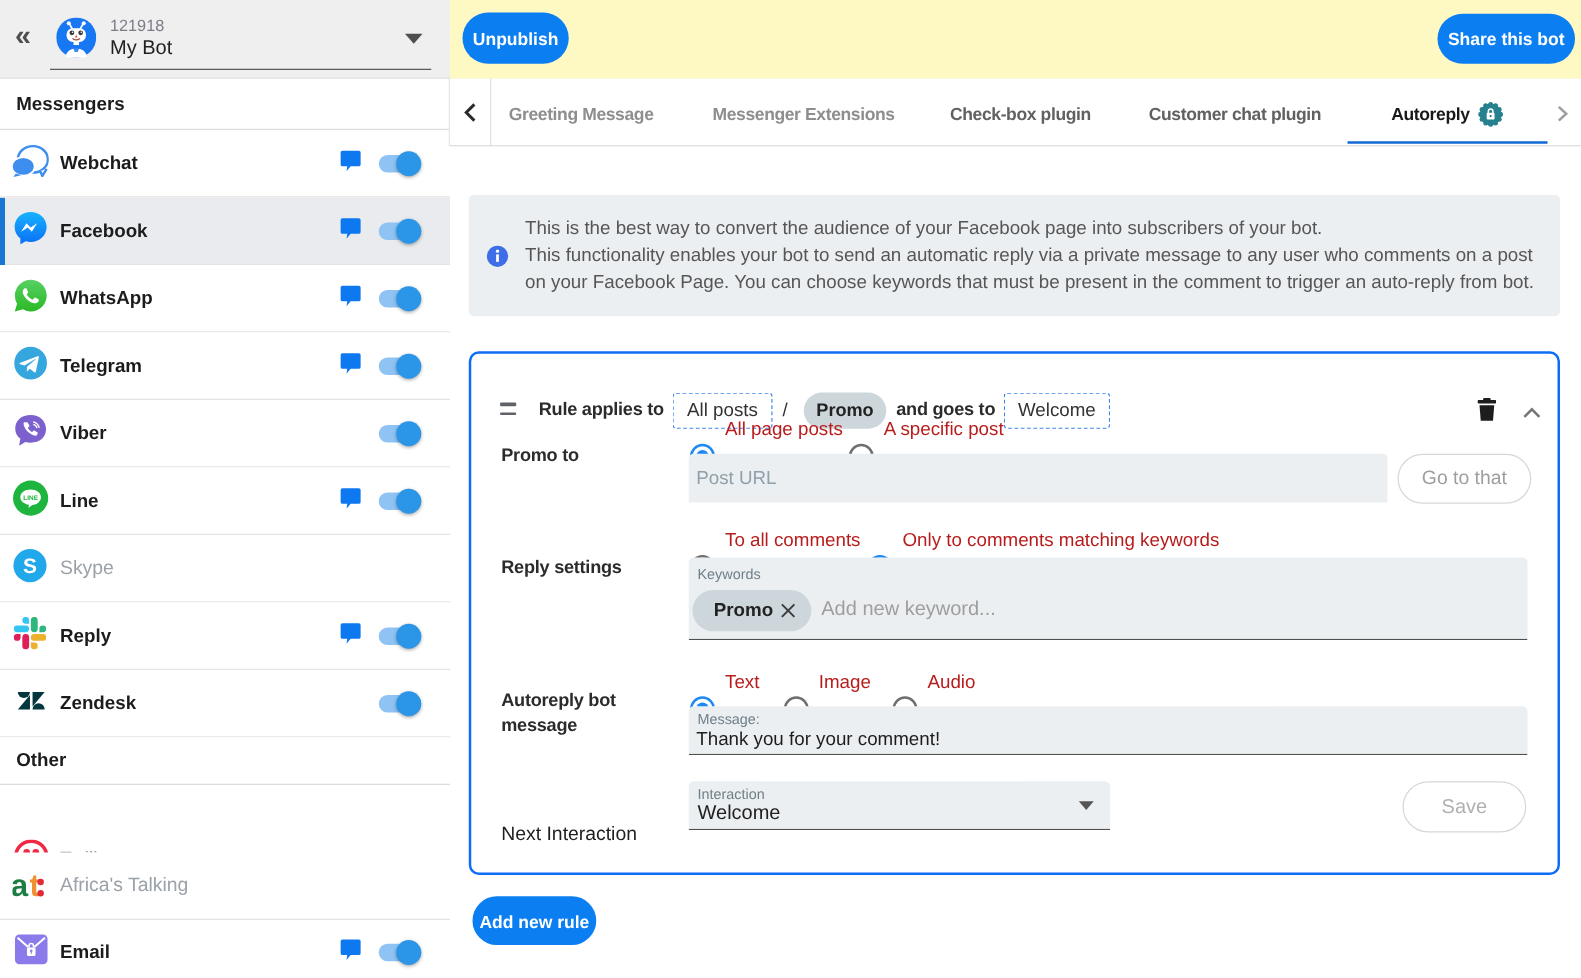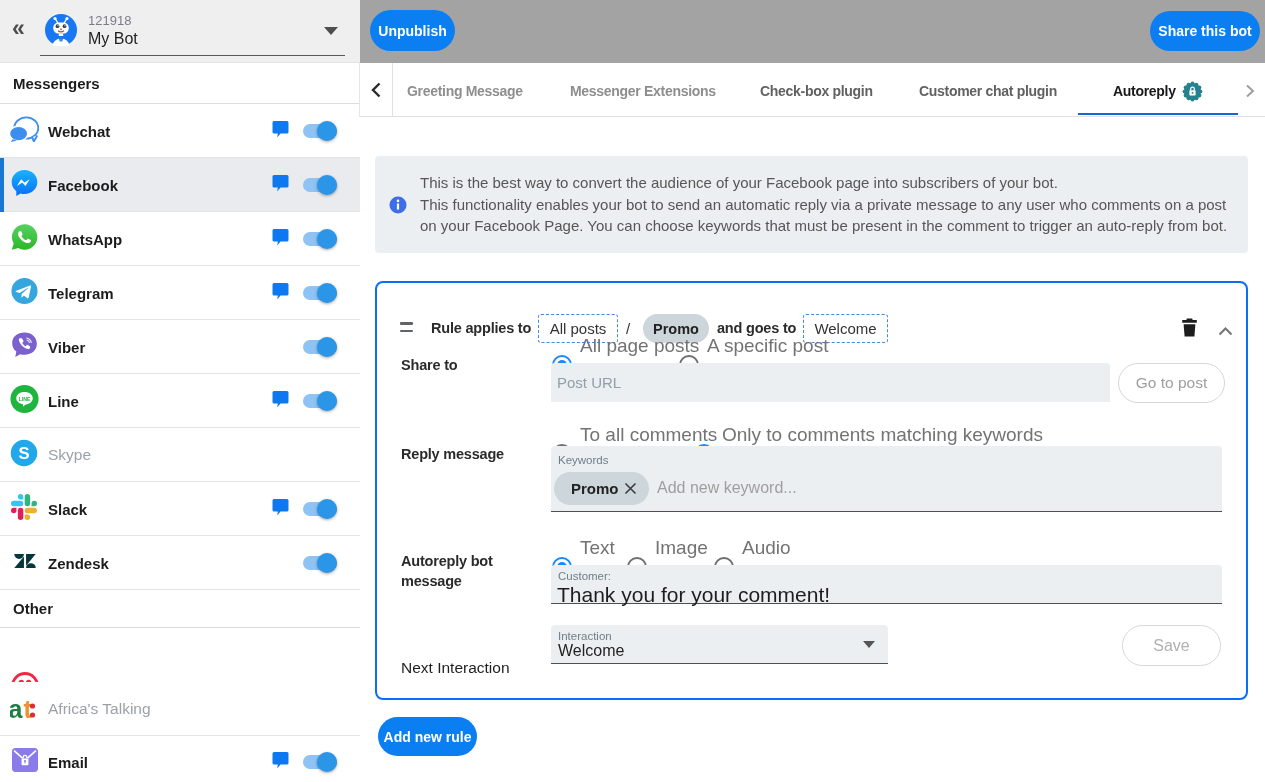--- a/index.html
+++ b/index.html
@@ -22,21 +22,21 @@
 .row .lbl { position:absolute; left:48px; top:50%; transform:translateY(-50%); font-size:15px; font-weight:bold; color:#1c1c1c; }
 .row .lbl.dis { color:#9aa1a8; font-weight:normal; font-size:15.5px;}
 .row .bub { position:absolute; left:272px; top:50%; transform:translateY(-50%); }
 .row .tog { position:absolute; left:303px; top:50%; margin-top:-10px; width:34px; height:20px; }
 .tog .track { position:absolute; left:0; top:3px; width:34px; height:14px; border-radius:7px; background:#8ec3f3; }
 .tog .thumb { position:absolute; left:14px; top:0; width:20px; height:20px; border-radius:50%; background:#2b95e8; box-shadow:0 1px 3px rgba(0,0,0,.35); }
 #row-fb { background:#e9ebee; }
 #fb-bar { position:absolute; left:0; top:0; width:4px; height:54px; background:#1976d2; }
 
 
-#topbar { position:absolute; left:360px; top:0; width:905px; height:63px; background:#a3a3a3; }
+#topbar { position:absolute; left:360px; top:0; width:905px; height:63px; background:#fef9c3; }
 .bluebtn { position:absolute; background:#0b7ff2; color:#fff; font-weight:bold; font-size:14px; border-radius:21px; display:flex; align-items:center; justify-content:center; }
 #unpub { left:10px; top:10px; width:85px; height:41px; }
 #share { left:790px; top:11px; width:110px; height:40px; }
 
 
 #tabs { position:absolute; left:360px; top:63px; width:905px; height:54px; background:#fff; border-bottom:1px solid #e0e0e0; box-shadow:-1px 0 0 #e6e6e6; }
 #tab-left { position:absolute; left:0; top:0; width:33px; height:53px; border-right:1px solid #e0e0e0; }
 .tabtxt { position:absolute; top:20px; font-size:14px; font-weight:bold; letter-spacing:-0.3px; white-space:nowrap; }
 #underline { position:absolute; left:718px; top:50px; width:160px; height:2px; background:#1269d3; }
 .chev { stroke:#2a2a2a; stroke-width:2.4; fill:none; }
@@ -46,21 +46,21 @@
 #infoicon { position:absolute; left:14px; top:40px; }
 #infotext { position:absolute; left:45px; top:16px; font-size:15px; line-height:21.6px; color:#565656; }
 
 #card { position:absolute; left:375px; top:281px; width:873px; height:419px; border:2px solid #0d6ef5; border-radius:8px; background:#fff; }
 #card .in { position:absolute;margin-top:22px; }
 .blabel { font-size:14.5px; font-weight:bold; letter-spacing:-0.2px; color:#2b2b2b; }
 .dashed { border:1px dashed #3f87e8; border-radius:3px; font-size:15px; color:#333; display:flex; align-items:center; justify-content:center; }
 .radio { width:20px; height:20px; border-radius:50%; border:2px solid #6f6f6f; position:absolute; }
 .radio.on { border-color:#1e88f5; }
 .radio.on:after { content:""; position:absolute; left:3px; top:3px; width:10px; height:10px; border-radius:50%; background:#1e88f5; }
-.rlbl { position:absolute; font-size:19px; color:#737373; }
+.rlbl { position:absolute; font-size:15px; color:#b91c1c; }
 .field { position:absolute; background:#eceff1; border-radius:4px 4px 0 0; }
 .flabel { position:absolute; left:7px; top:5px; font-size:11.5px; color:#6e7f88; }
 .outbtn { position:absolute; border:1px solid #d7d7d7; border-radius:21px; color:#9e9e9e; font-size:15.5px; display:flex; align-items:center; justify-content:center; background:#fff; }
 
 #addrule { left:378px; top:717px; width:99px; height:39px; border-radius:20px; }
 </style>
 </head>
 <body>
 
 <div id="sidebar">
@@ -196,21 +196,21 @@
     </svg></span>
     <span class="lbl dis">Skype</span>
   </div>
   <div class="row" style="top:482px;" id="row-sl">
     <span class="icon"><svg width="26" height="26" viewBox="0 0 24 24">
       <path fill="#E01E5A" d="M5.042 15.165a2.528 2.528 0 0 1-2.52 2.523A2.528 2.528 0 0 1 0 15.165a2.527 2.527 0 0 1 2.522-2.52h2.52v2.52zm1.271 0a2.527 2.527 0 0 1 2.521-2.52 2.527 2.527 0 0 1 2.521 2.52v6.313A2.528 2.528 0 0 1 8.834 24a2.528 2.528 0 0 1-2.521-2.522v-6.313z"></path>
       <path fill="#36C5F0" d="M8.834 5.042a2.528 2.528 0 0 1-2.521-2.52A2.528 2.528 0 0 1 8.834 0a2.528 2.528 0 0 1 2.521 2.522v2.52H8.834zm0 1.271a2.528 2.528 0 0 1 2.521 2.521 2.528 2.528 0 0 1-2.521 2.521H2.522A2.528 2.528 0 0 1 0 8.834a2.528 2.528 0 0 1 2.522-2.521h6.312z"></path>
       <path fill="#2EB67D" d="M18.956 8.834a2.528 2.528 0 0 1 2.522-2.521A2.528 2.528 0 0 1 24 8.834a2.528 2.528 0 0 1-2.522 2.521h-2.522V8.834zm-1.27 0a2.528 2.528 0 0 1-2.523 2.521 2.527 2.527 0 0 1-2.52-2.521V2.522A2.527 2.527 0 0 1 15.163 0a2.528 2.528 0 0 1 2.523 2.522v6.312z"></path>
       <path fill="#ECB22E" d="M15.165 18.956a2.528 2.528 0 0 1 2.523 2.522A2.528 2.528 0 0 1 15.165 24a2.527 2.527 0 0 1-2.52-2.522v-2.522h2.52zm0-1.27a2.527 2.527 0 0 1-2.52-2.523 2.526 2.526 0 0 1 2.52-2.52h6.313A2.527 2.527 0 0 1 24 15.163a2.528 2.528 0 0 1-2.522 2.523h-6.313z"></path>
     </svg></span>
-    <span class="lbl">Slack</span>
+    <span class="lbl">Reply</span>
     <span class="bub"><svg width="17" height="17" viewBox="0 0 17 17">
           <path d="M2 0.5 h13 a1.5 1.5 0 0 1 1.5 1.5 v9.5 a1.5 1.5 0 0 1-1.5 1.5 h-6.5 l-3.3 4 0.6-4 h-3.8 a1.5 1.5 0 0 1-1.5-1.5 v-9.5 A1.5 1.5 0 0 1 2 0.5z" fill="#0d78f0"></path>
         </svg></span>
     <span class="tog">
         <span class="track"></span>
         <span class="thumb"></span>
       </span>
   </div>
   <div class="row" style="top:536px;padding-left:20px;" id="row-zd">
     <span class="icon"><svg width="28" height="28" viewBox="0 0 24 24" fill="#03363d">
@@ -332,32 +332,32 @@
   <div class="in dashed" style="left:426px; top:9px; width:85px; height:29px;">Welcome</div>
   <div class="in" style="left:804px; top:13px;"><svg width="17" height="19" viewBox="0 0 17 19">
     <rect x="5.5" y="0.4" width="6" height="2.4" rx="0.8" fill="#1d1d1d"></rect>
     <rect x="1.2" y="2" width="14.6" height="2.7" rx="0.5" fill="#1d1d1d"></rect>
     <path d="M2.6 6.2 h11.8 l-1 12.4 h-9.8 z" fill="#1d1d1d"></path>
   </svg></div>
   <div class="in" style="left:841px; top:17px;"><svg width="15" height="10" viewBox="0 0 15 10">
         <path d="M1.5 8.5 L7.5 2.5 L13.5 8.5" stroke="#757575" stroke-width="2" fill="none"></path>
       </svg></div>
 
-  <div class="in blabel" style="left:24px; top:52px;">Share to</div>
+  <div class="in blabel" style="left:24px; top:52px;">Promo to</div>
   <div class="radio on in" style="left:175px; top:50px;"></div>
   <div class="rlbl" style="left:203px; top:52px;">All page posts</div>
   <div class="radio in" style="left:302px; top:50px;"></div>
   <div class="rlbl" style="left:330px; top:52px;">A specific post</div>
 
   <div class="field" style="left:174px; top:80px; width:559px; height:39px;">
     <div style="position:absolute; left:6px; top:11px; font-size:15px; color:#8fa0aa;">Post URL</div>
   </div>
-  <div class="outbtn" style="left:741px; top:80px; width:107px; height:40px;">Go to post</div>
-
-  <div class="in blabel" style="left:24px; top:141px;">Reply message</div>
+  <div class="outbtn" style="left:741px; top:80px; width:107px; height:40px;">Go to that</div>
+
+  <div class="in blabel" style="left:24px; top:141px;">Reply settings</div>
   <div class="radio in" style="left:175px; top:139px;"></div>
   <div class="rlbl" style="left:203px; top:141px;">To all comments</div>
   <div class="radio on in" style="left:317px; top:139px;"></div>
   <div class="rlbl" style="left:345px; top:141px;">Only to comments matching keywords</div>
 
   <div class="field" style="left:174px; top:163px; width:671px; height:66px; border-bottom:1px solid #4f4f4f;">
     <div class="flabel" style="top:8px;">Keywords</div>
     <div style="position:absolute; left:3px; top:26px; width:95px; height:33px; background:#ccd6db; border-radius:17px;">
       <span style="position:absolute; left:17px; top:8px; font-size:15px; font-weight:bold; color:#222;">Promo</span>
       <svg style="position:absolute; right:11px; top:9px;" width="15" height="15" viewBox="0 0 15 15">
@@ -369,22 +369,22 @@
 
   <div class="in blabel" style="left:24px; top:246px; line-height:20px;">Autoreply bot<br>message</div>
   <div class="radio on in" style="left:175px; top:252px;"></div>
   <div class="rlbl" style="left:203px; top:254px;">Text</div>
   <div class="radio in" style="left:250px; top:252px;"></div>
   <div class="rlbl" style="left:278px; top:254px;">Image</div>
   <div class="radio in" style="left:337px; top:252px;"></div>
   <div class="rlbl" style="left:365px; top:254px;">Audio</div>
 
   <div class="field" style="left:174px; top:282px; width:671px; height:39px; border-bottom:1px solid #4f4f4f;">
-    <div class="flabel">Customer:</div>
-    <div style="position:absolute; left:6px; top:18px; font-size:21px; color:#1d1d1d;">Thank you for your comment!</div>
+    <div class="flabel">Message:</div>
+    <div style="position:absolute; left:6px; top:18px; font-size:15px; color:#1d1d1d;">Thank you for your comment!</div>
   </div>
 
   <div class="in" style="left:24px; top:354px; font-size:15.5px; color:#1f1f1f;">Next Interaction</div>
   <div class="field" style="left:174px; top:342px; width:337px; height:39px; border-bottom:1px solid #4f4f4f;">
     <div class="flabel">Interaction</div>
     <div style="position:absolute; left:7px; top:17px; font-size:16px; color:#222;">Welcome</div>
     <div style="position:absolute; right:13px; top:16px; width:0; height:0; border-left:6.5px solid transparent; border-right:6.5px solid transparent; border-top:7px solid #555;"></div>
   </div>
   <div class="outbtn" style="left:745px; top:342px; width:99px; height:41px; font-size:16px; color:#b0b0b0;">Save</div>
 </div>

